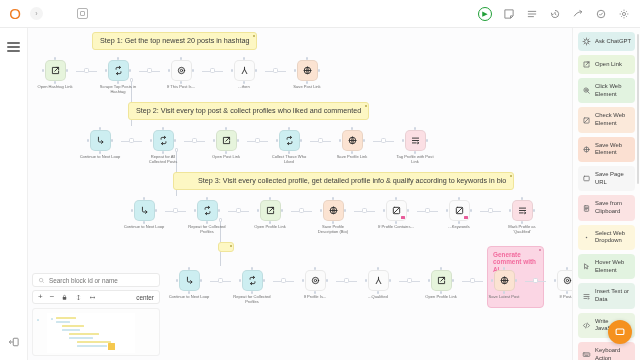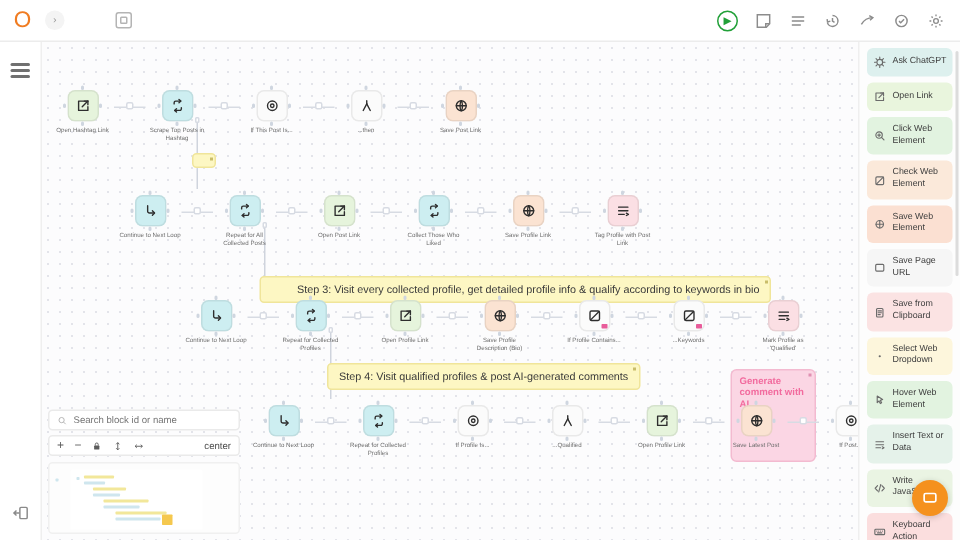--- a/index.html
+++ b/index.html
@@ -277,20 +277,24 @@
   <div class="vstem" style="left:103px; top:52px; height:46px;">
       <div class="vdot"></div>
     </div>
   <div class="vstem" style="left:148px; top:122px; height:46px;">
       <div class="vdot"></div>
     </div>
   <div class="vstem" style="left:192px; top:192px; height:46px;">
       <div class="vdot"></div>
     </div>
 
+  <div class="step-banner" style="left:64px; top:4px;">
+    <span>Step 1: Get the top newest 20 posts in hashtag</span>
+    <i class="bdot"></i>
+  </div>
   <div class="flow-row" id="row0" style="left:6px; top:32px;">
       <div class="node-wrap">
         <div class="node c-green">
           <svg viewBox="0 0 16 16" fill="none" stroke="currentColor" stroke-width="1.35" stroke-linecap="round" stroke-linejoin="round">
             <path d="M12.5 3.5h-9v9h9V9"></path>
             <path d="M9 3.5h3.5V7"></path>
             <path d="M7 9l5.5-5.5"></path>
           </svg>
           <i class="port l"></i>
           <i class="port r"></i>
@@ -363,20 +367,21 @@
           <i class="port l"></i>
           <i class="port r"></i>
           <i class="port t"></i>
           <i class="port b"></i>
         </div>
         <div class="node-label">Save Post Link</div>
       </div>
     </div>
 
   <div class="step-banner" style="left:100px; top:74px;">
+    <span>Step 2: Visit every top post &amp; collect profiles who liked and commented</span>
     <i class="bdot"></i>
   </div>
   <div class="flow-row" id="row1" style="left:51px; top:102px;">
       <div class="node-wrap">
         <div class="node c-cyan">
           <svg viewBox="0 0 16 16" fill="none" stroke="currentColor" stroke-width="1.35" stroke-linecap="round" stroke-linejoin="round">
             <path d="M5 3.2v5.2a1.8 1.8 0 0 0 1.8 1.8h4.6"></path>
             <path d="M9.6 8.1l2.1 2.1-2.1 2.1"></path>
           </svg>
           <i class="port l"></i>
@@ -469,21 +474,21 @@
           </svg>
           <i class="port l"></i>
           <i class="port r"></i>
           <i class="port t"></i>
           <i class="port b"></i>
         </div>
         <div class="node-label">Tag Profile with Post Link</div>
       </div>
     </div>
 
-  <div class="step-banner" style="left:145px; top:156px;padding-left:24px;">
+  <div class="step-banner" style="left:145px; top:144px;padding-left:24px;">
     <span>Step 3: Visit every collected profile, get detailed profile info &amp; qualify according to keywords in bio</span>
     <i class="bdot"></i>
   </div>
   <div class="flow-row" id="row2" style="left:95px; top:172px;">
       <div class="node-wrap">
         <div class="node c-cyan">
           <svg viewBox="0 0 16 16" fill="none" stroke="currentColor" stroke-width="1.35" stroke-linecap="round" stroke-linejoin="round">
             <path d="M5 3.2v5.2a1.8 1.8 0 0 0 1.8 1.8h4.6"></path>
             <path d="M9.6 8.1l2.1 2.1-2.1 2.1"></path>
           </svg>
@@ -594,21 +599,20 @@
           <i class="port l"></i>
           <i class="port r"></i>
           <i class="port t"></i>
           <i class="port b"></i>
         </div>
         <div class="node-label">Mark Profile as 'Qualified'</div>
       </div>
     </div>
 
   <div class="step-banner" style="left:190px; top:214px;">
-    <span>Step 4: Visit qualified profiles &amp; post AI-generated comments</span>
     <i class="bdot"></i>
   </div>
 
   <div id="ai-group" style="left:459px; top:218px; width:57px; height:62px;">
     <div id="ai-group-title">Generate comment with AI</div>
     <i class="bdot"></i>
   </div>
 
   <div class="flow-row" id="row3" style="left:140px; top:242px;">
       <div class="node-wrap">

